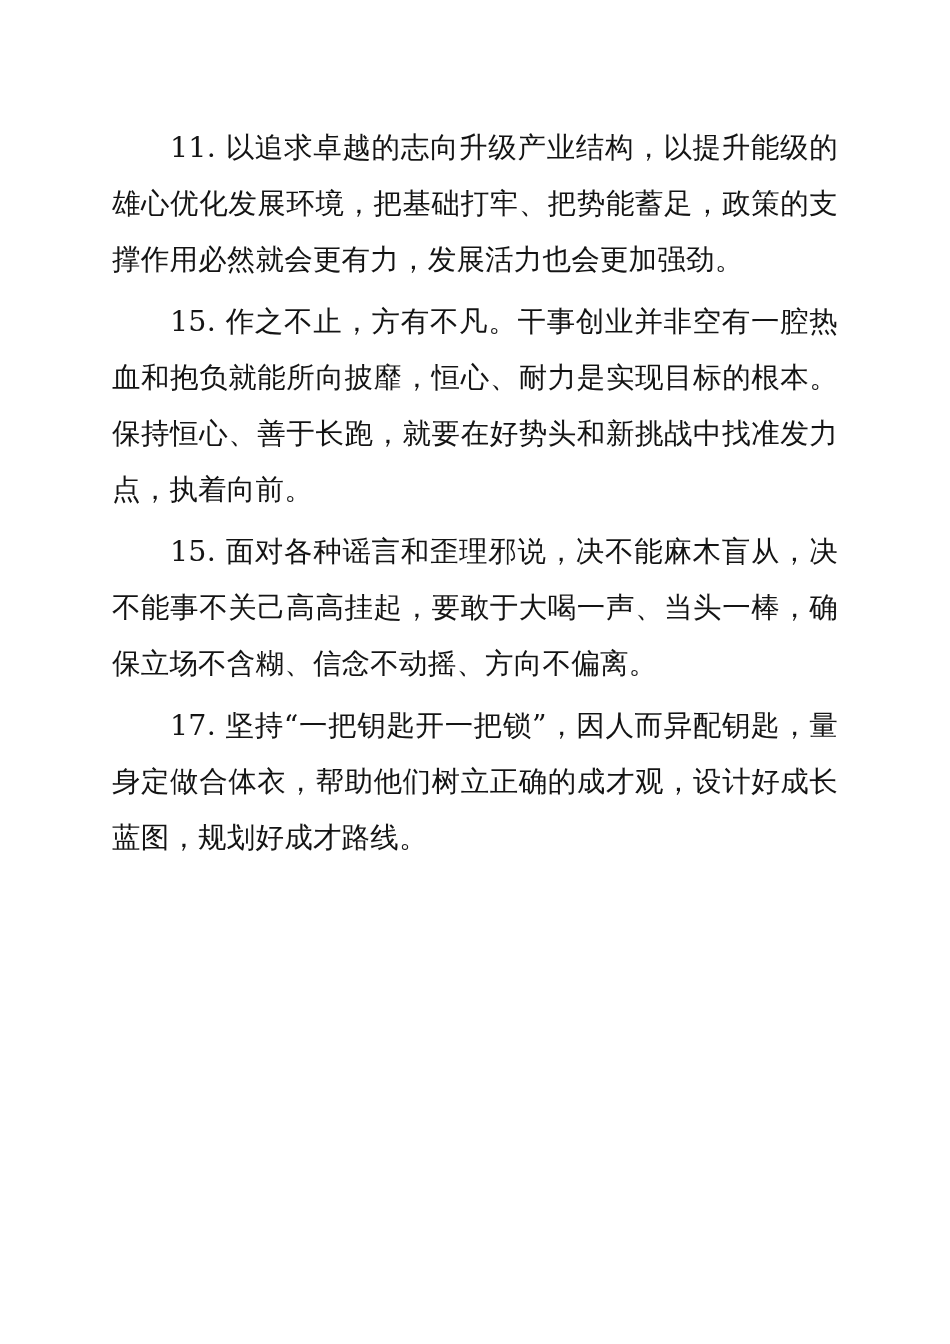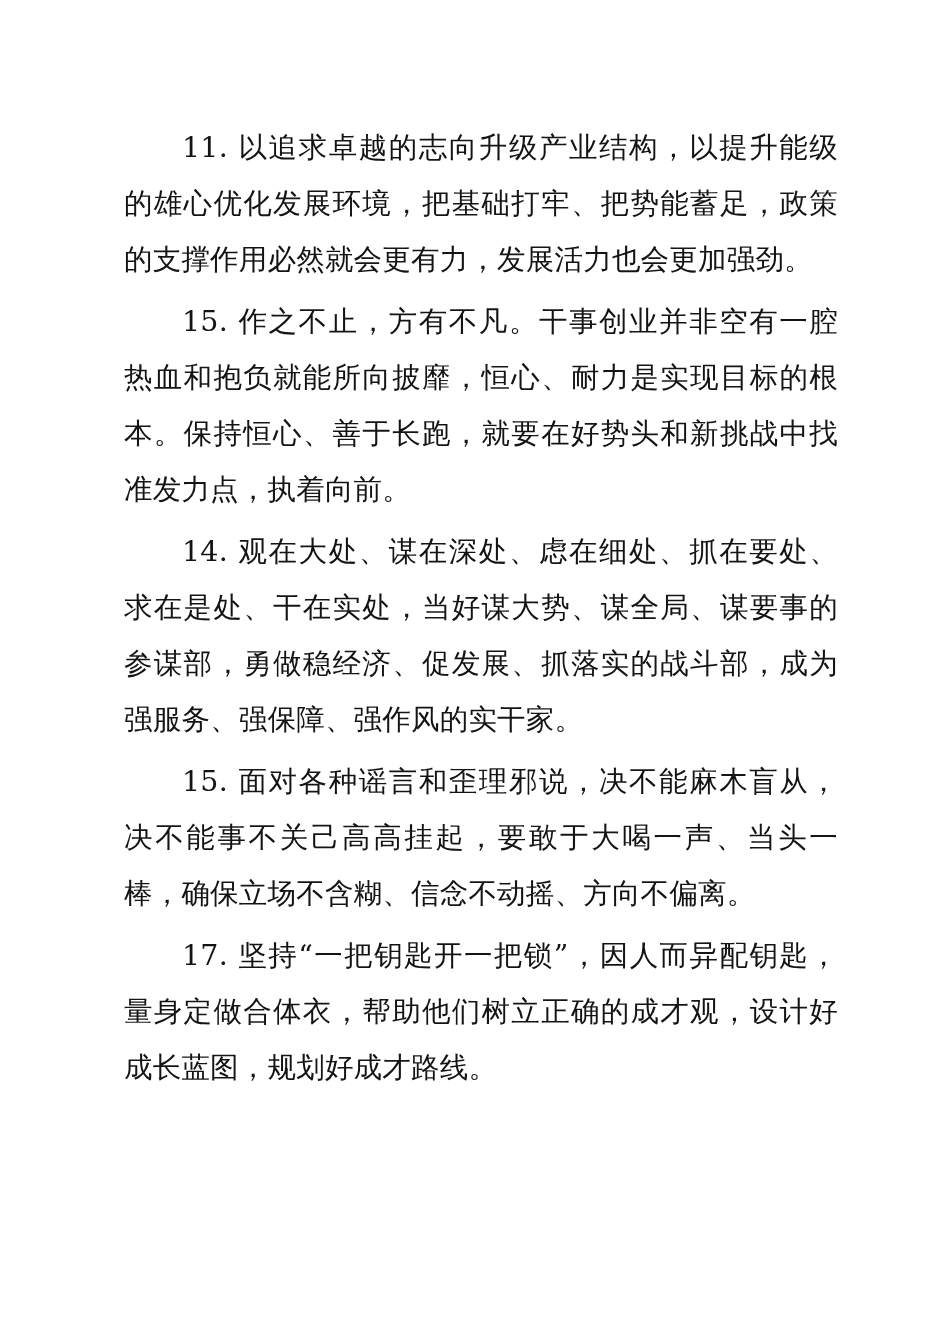--- a/index.html
+++ b/index.html
@@ -23,34 +23,33 @@
     background: #ffffff;
   }
   .doc-body {
     display: block;
   }
   .para {
     font-size: 28.5px;
     line-height: 56px;
     text-align: justify;
     text-justify: inter-ideograph;
-    margin: 0 0 6px 12px;
+    margin: 0 0 6px 0;
     text-indent: 58px;
     letter-spacing: 0.2px;
     color: #141414;
     word-break: break-all;
   }
   .para:last-child {
     margin-bottom: 0;
   }
 </style>
 </head>
 <body>
 
 <div class="page">
   <div class="doc-body">
     <p class="para">11. 以追求卓越的志向升级产业结构，以提升能级的雄心优化发展环境，把基础打牢、把势能蓄足，政策的支撑作用必然就会更有力，发展活力也会更加强劲。</p>
     <p class="para">15. 作之不止，方有不凡。干事创业并非空有一腔热血和抱负就能所向披靡，恒心、耐力是实现目标的根本。保持恒心、善于长跑，就要在好势头和新挑战中找准发力点，执着向前。</p>
-    <p class="para">14. 观在大处、谋在深处、虑在细处、抓在要处、求在是处、干在实处，当好谋大势、谋全局、谋要事的参谋部，勇做稳经济、促发展、抓落实的战斗部，成为强服务、强保障、强作风的实干家。</p>
     <p class="para">15. 面对各种谣言和歪理邪说，决不能麻木盲从，决不能事不关己高高挂起，要敢于大喝一声、当头一棒，确保立场不含糊、信念不动摇、方向不偏离。</p>
     <p class="para">17. 坚持“一把钥匙开一把锁”，因人而异配钥匙，量身定做合体衣，帮助他们树立正确的成才观，设计好成长蓝图，规划好成才路线。</p>
   </div>
 </div>
 
 </body></html>

